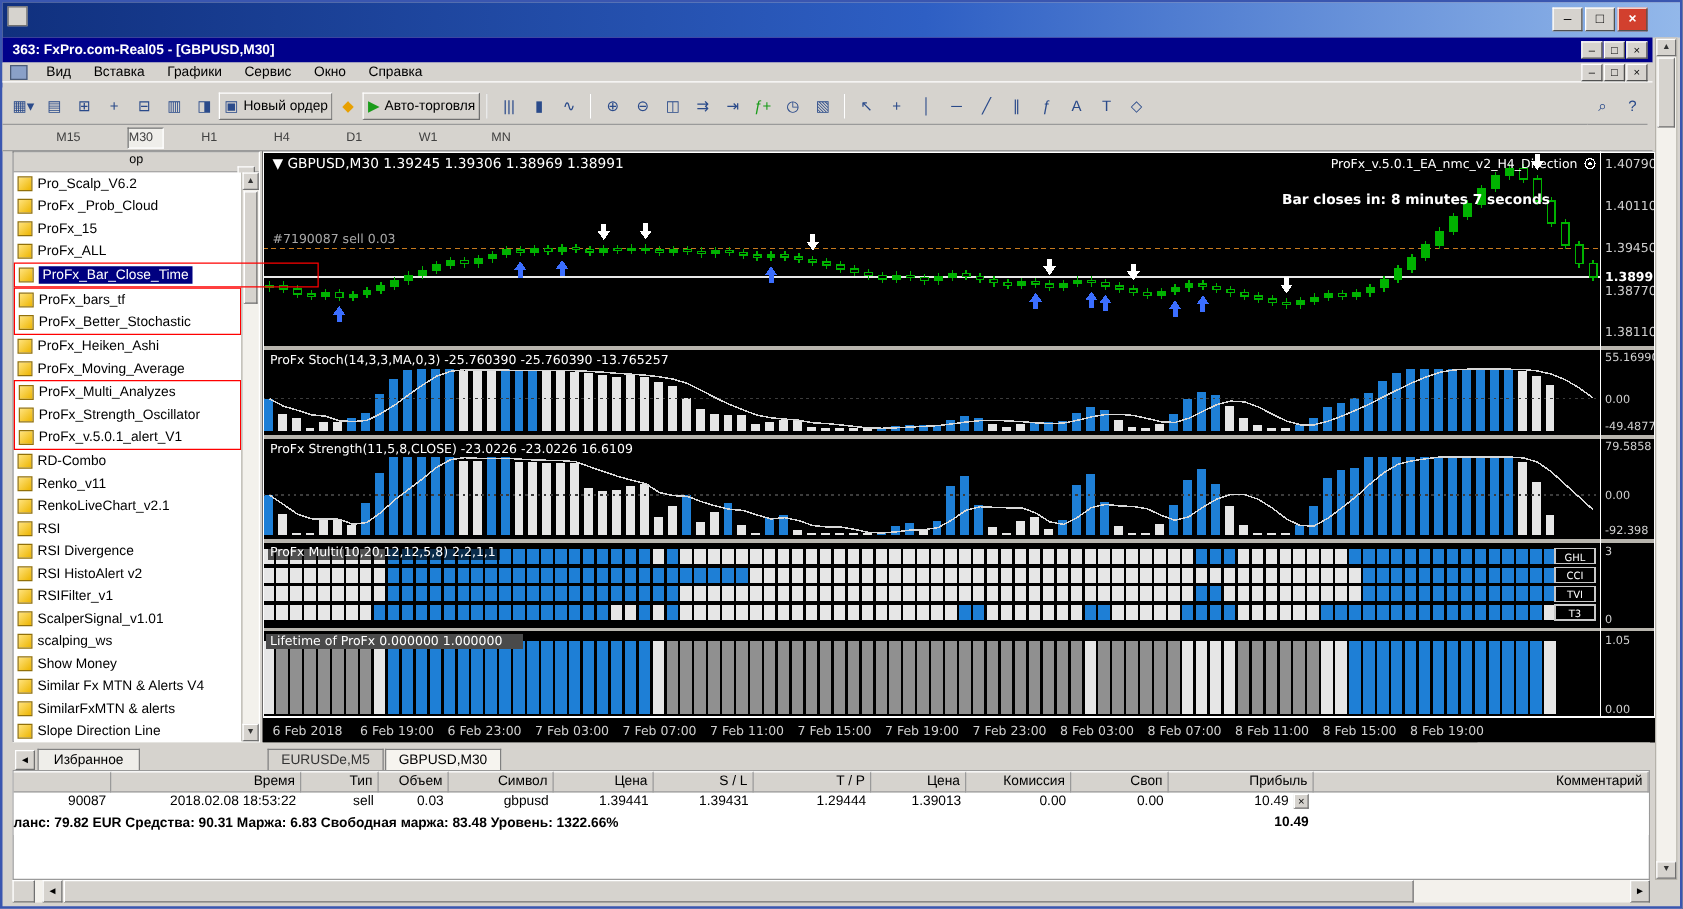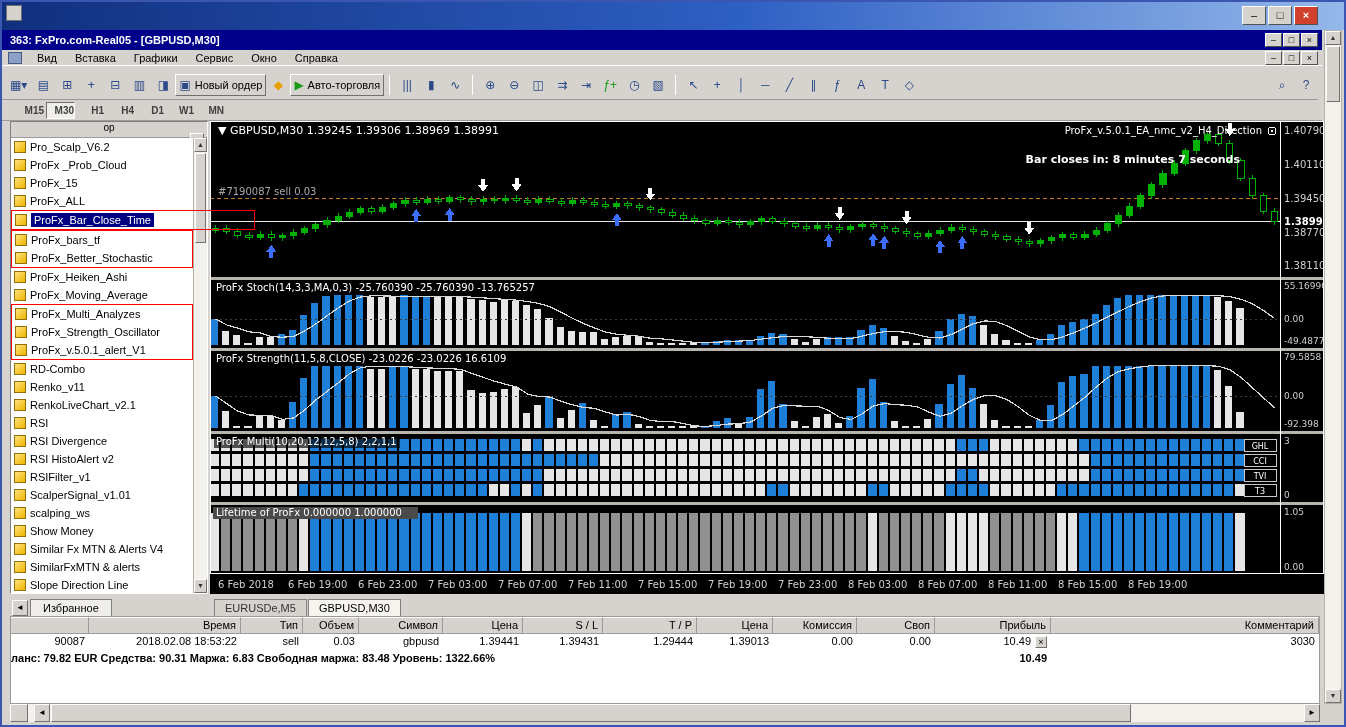--- a/index.html
+++ b/index.html
@@ -22,21 +22,21 @@
   .mdibtns2{margin-left:auto;display:flex;gap:1px;margin-right:4px;}
   
   .toolbar{position:absolute;left:0;top:68px;right:60px;height:30px;background:#d6d3ce;display:flex;align-items:center;padding-left:4px;border-bottom:1px solid #9a9a9a;overflow:hidden;}
   .tbtn{min-width:24px;height:22px;background:#d6d3ce;border:1px solid #d6d3ce;display:flex;align-items:center;justify-content:center;gap:4px;font-size:11px;padding:0 3px;white-space:nowrap;}
   .tbtn.wide{border-color:#fff #707070 #707070 #fff;}
   .tic{font-size:12px;color:#2a4a8a;}
   .tsep{width:1px;height:20px;background:#9a9a9a;margin:0 5px;border-right:1px solid #fff;}
   #toolbar-right{position:absolute;right:26px;top:68px;height:30px;display:flex;align-items:center;background:#d6d3ce;border-bottom:1px solid #9a9a9a;}
   
   .tfbar{position:absolute;left:0;top:98px;right:22px;height:21px;background:#d6d3ce;display:flex;align-items:center;padding-left:14px;gap:1px;border-bottom:1px solid #9a9a9a;}
-  .tfbtn{width:29px;height:17px;font-size:10px;font-weight:bold;color:#404040;text-align:right;line-height:15px;background:#d6d3ce;border:1px solid #d6d3ce;}
+  .tfbtn{width:29px;height:17px;font-size:10px;font-weight:normal;color:#404040;text-align:left;line-height:15px;background:#d6d3ce;border:1px solid #d6d3ce;margin-left:28px;}
   .tfbtn.active{border-color:#707070 #fff #fff #707070;background:#efeeea;}
   
   .navigator{position:absolute;left:8px;top:119px;width:198px;height:473px;background:#fff;border:1px solid;border-color:#808080 #fff #fff #808080;}
   .nav-header{height:16px;background:#d6d3ce;border-bottom:1px solid #9a9a9a;font-size:10px;display:flex;align-items:center;padding:0 3px;flex-direction:column;}
   .nav-x{margin-left:auto;width:14px;height:14px;text-align:center;border:1px solid;border-color:#fff #707070 #707070 #fff;font-size:9px;line-height:12px;background:#d6d3ce;}
   .nav-list{position:absolute;left:0;top:16px;right:14px;bottom:0;background:#fff;overflow:visible;}
   .nav-item{height:18px;display:flex;align-items:center;gap:4px;padding-left:3px;font-size:11px;white-space:nowrap;}
   .nav-ic{width:12px;height:12px;flex:0 0 12px;background:linear-gradient(135deg,#ffe37d,#edb500);border:1px solid #91700a;}
   .nav-item.sel .nlbl{background:#000080;color:#fff;padding:1px 3px;}
   .redbox{border:1px solid #ff0000;}
@@ -1314,21 +1314,20 @@
         <div class="c">sell</div>
         <div class="c">0.03</div>
         <div class="c">gbpusd</div>
         <div class="c">1.39441</div>
         <div class="c">1.39431</div>
         <div class="c">1.29444</div>
         <div class="c">1.39013</div>
         <div class="c">0.00</div>
         <div class="c">0.00</div>
         <div class="c"><span>10.49</span><span class="closex">×</span></div>
-        <div class="c">3030</div>
       </div>
     <div class="t-balance" id="t-balance" style="grid-template-columns: 78px 152px 62px 56px 84px 80px 80px 94px 76px 84px 78px 116px 1fr;">
         <div class="c bt" style="grid-column: 1 / 12;">Баланс: 79.82 EUR  Средства: 90.31  Маржа: 6.83  Свободная маржа: 83.48  Уровень: 1322.66%</div>
         <div class="c" style="grid-column: 12 / 13;">10.49</div>
       </div>
   </div>
 
   <div class="hscroll">
     <div class="hs-icon"></div>
     <div class="hbtn">◄</div>

